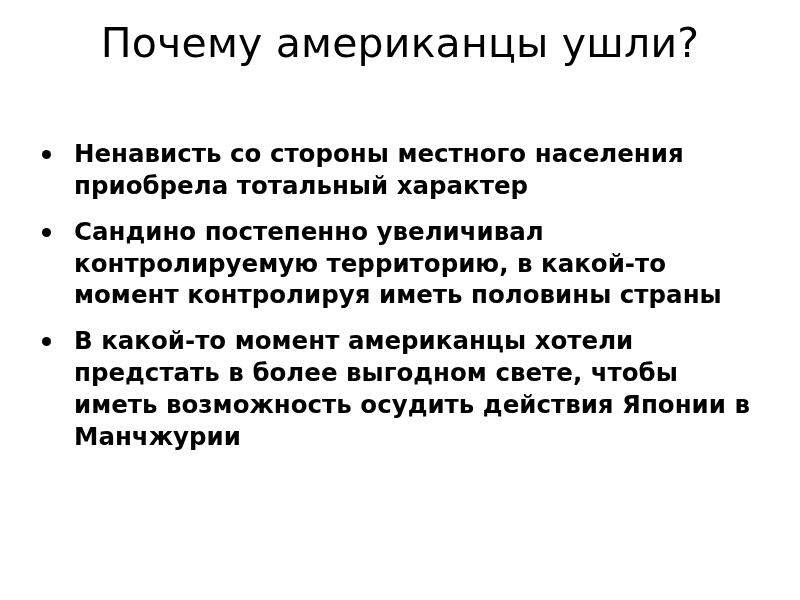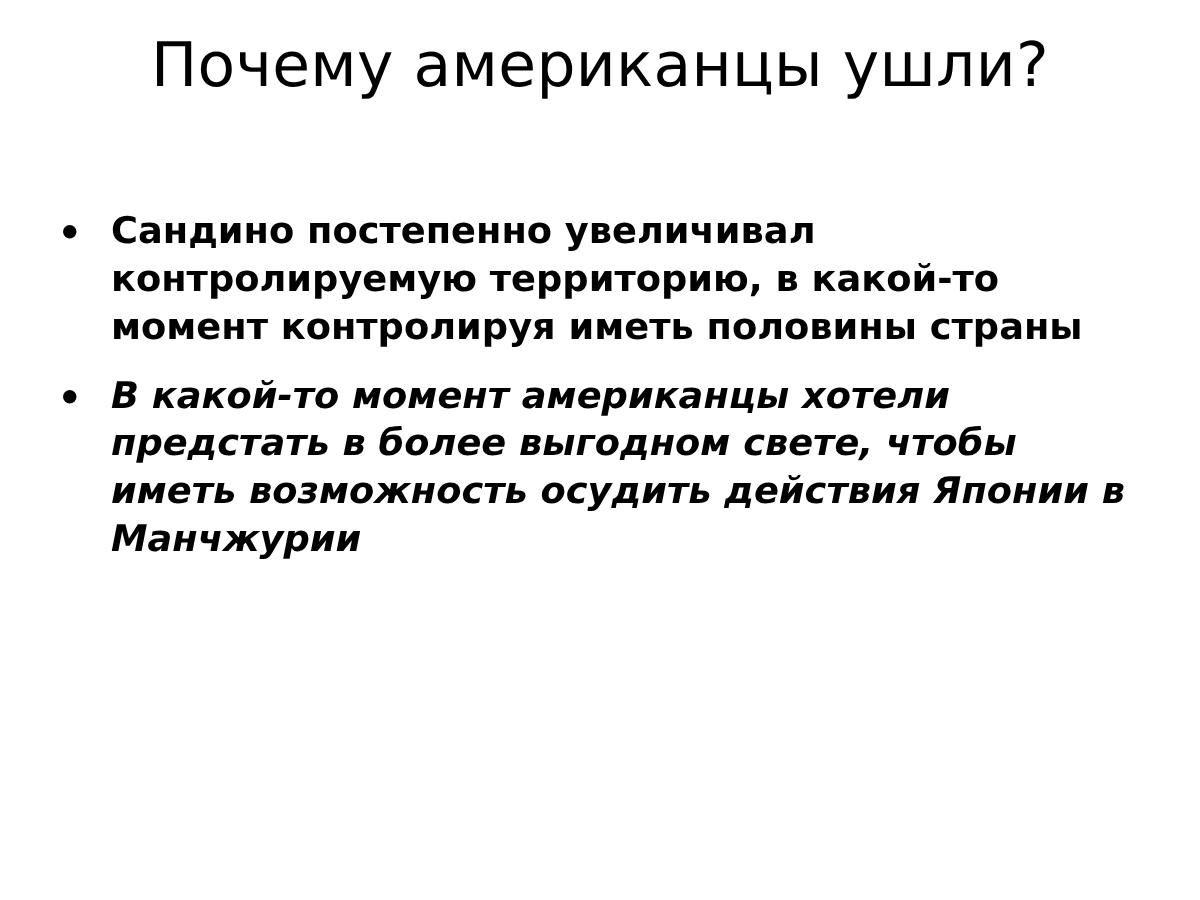--- a/index.html
+++ b/index.html
@@ -47,21 +47,20 @@
     position: relative;
     padding-left: 38px;
     margin-bottom: 14px;
     font-size: 24.5px;
     font-weight: bold;
     line-height: 1.30;
     color: #000000;
   }
   .bullet-item:last-child {
     margin-bottom: 0;
-    font-style: italic;
   }
   .bullet-dot {
     position: absolute;
     left: 6px;
     top: 0.50em;
     width: 9px;
     height: 9px;
     background: #000000;
     border-radius: 50%;
     display: block;
@@ -73,20 +72,24 @@
 </head>
 <body>
 
 <div class="slide">
 
   <h1 class="slide-title">Почему американцы ушли?</h1>
 
   <ul class="bullet-list">
     <li class="bullet-item">
       <span class="bullet-dot"></span>
+      <span class="bullet-text">Ненависть со стороны местного населения приобрела тотальный характер</span>
+    </li>
+    <li class="bullet-item">
+      <span class="bullet-dot"></span>
       <span class="bullet-text">Сандино постепенно увеличивал контролируемую территорию, в какой-то момент контролируя иметь половины страны</span>
     </li>
     <li class="bullet-item">
       <span class="bullet-dot"></span>
       <span class="bullet-text">В какой-то момент американцы хотели предстать в более выгодном свете, чтобы иметь возможность осудить действия Японии в Манчжурии</span>
     </li>
   </ul>
 
 </div>
 

